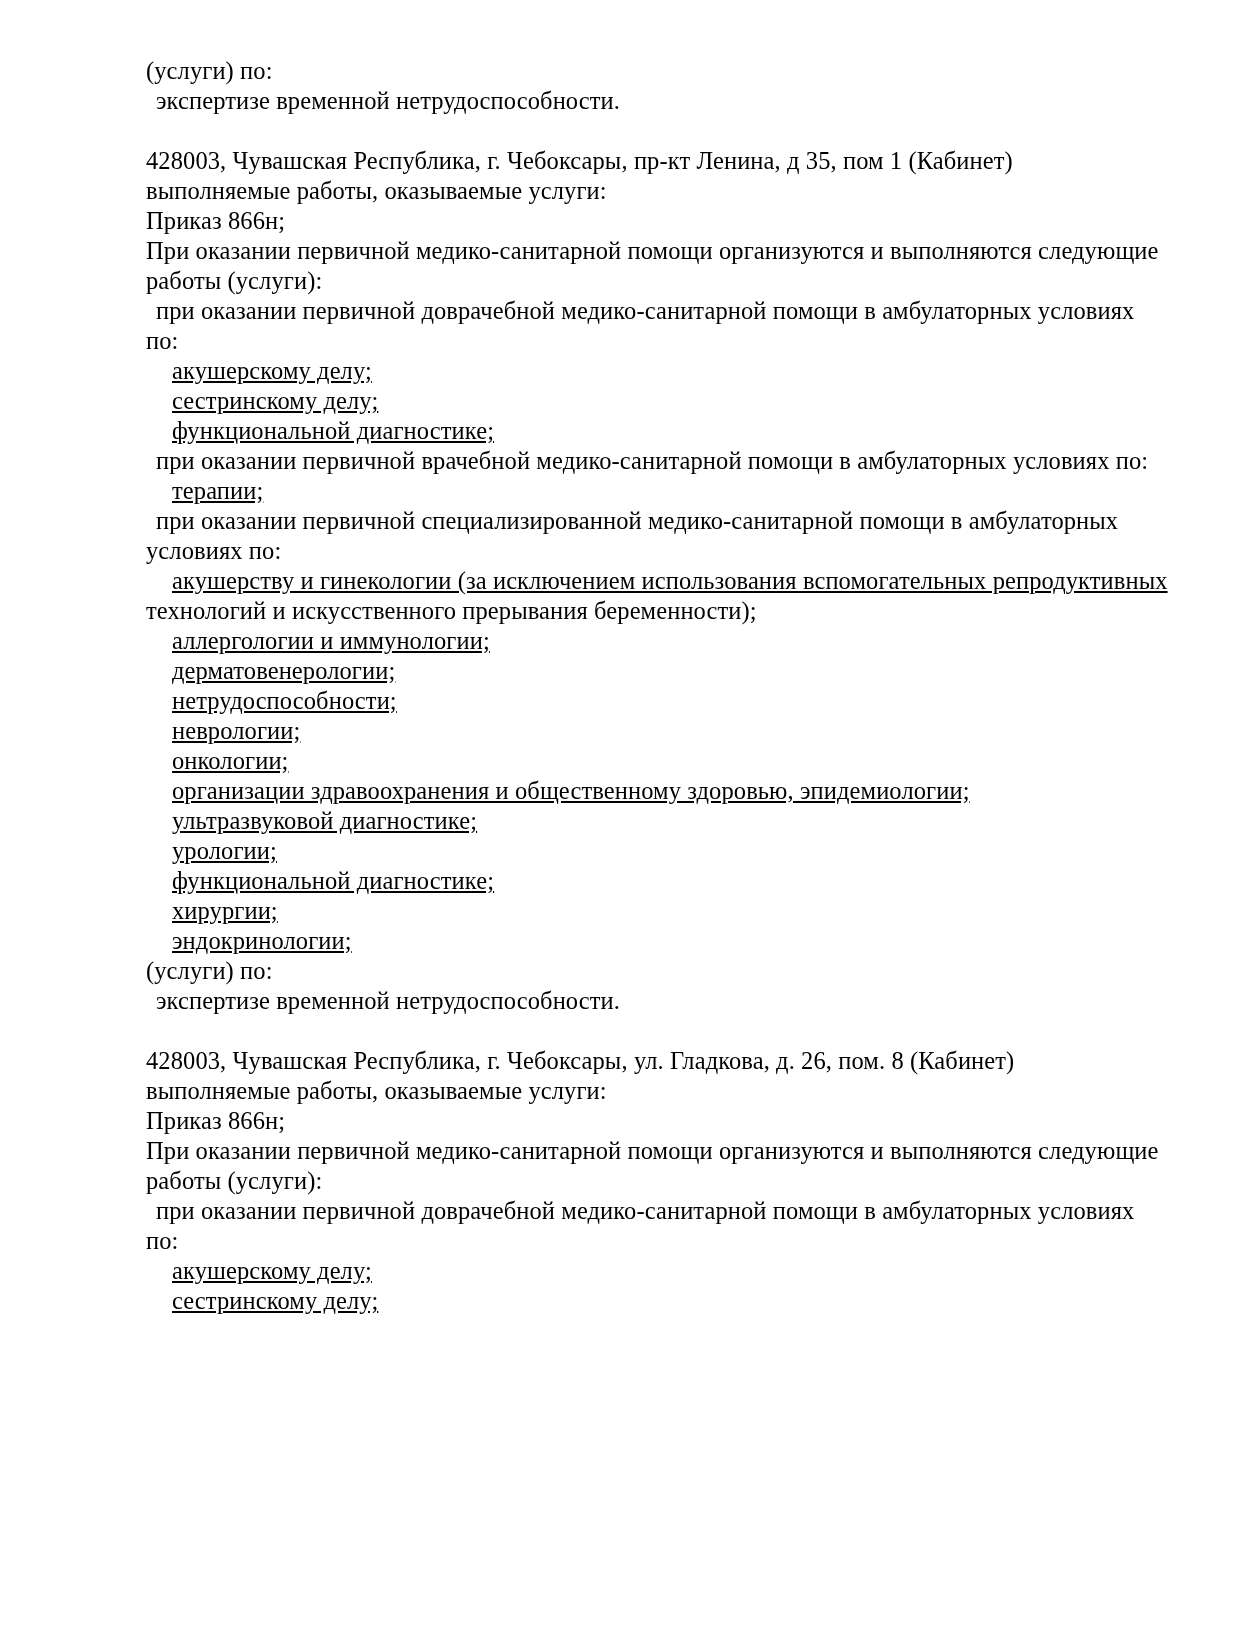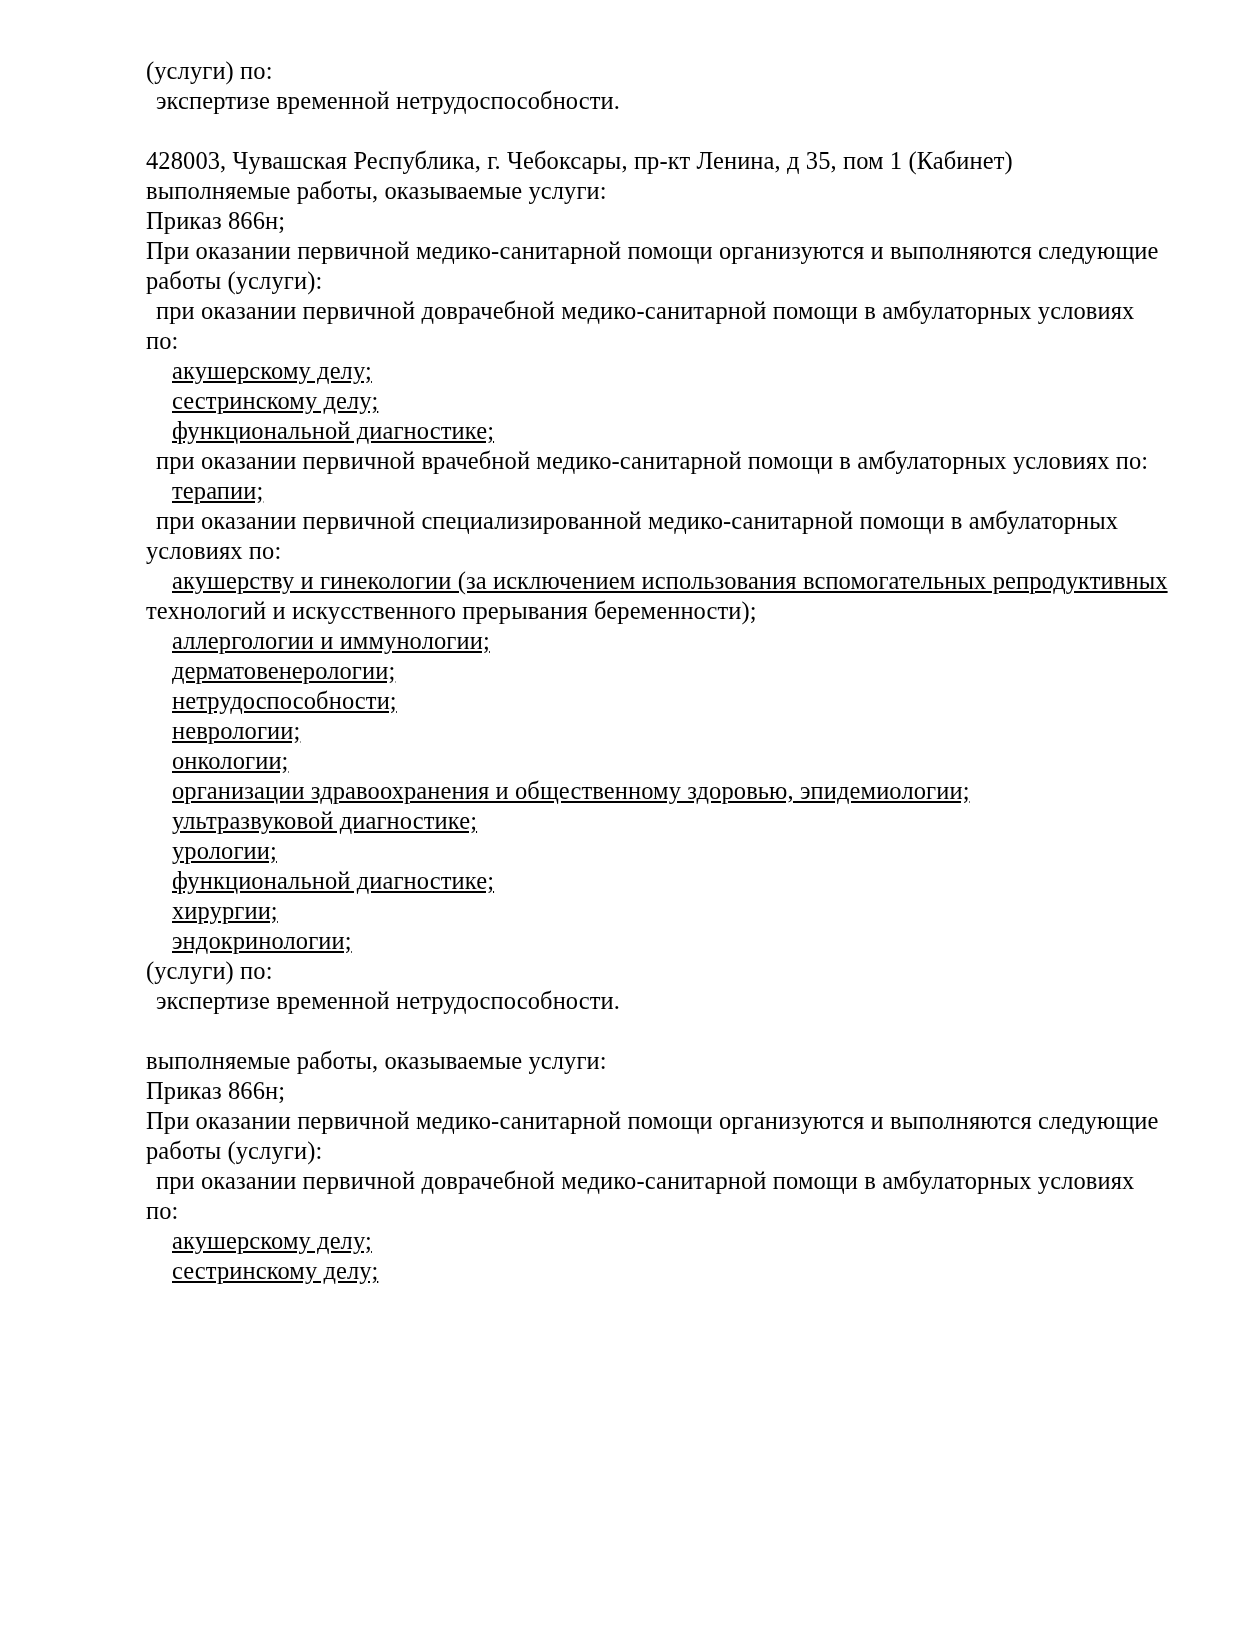--- a/index.html
+++ b/index.html
@@ -63,20 +63,21 @@
       <div class="line indent-2">онкологии;</div>
       <div class="line indent-2">организации здравоохранения и общественному здоровью, эпидемиологии;</div>
       <div class="line indent-2">ультразвуковой диагностике;</div>
       <div class="line indent-2">урологии;</div>
       <div class="line indent-2">функциональной диагностике;</div>
       <div class="line indent-2">хирургии;</div>
       <div class="line indent-2">эндокринологии;</div>
       <div class="line indent-0">(услуги) по:</div>
       <div class="line indent-1">экспертизе временной нетрудоспособности.</div>
       <div class="line blank"></div>
+      <div class="line indent-0">428003, Чувашская Республика, г. Чебоксары, ул. Гладкова, д. 26, пом. 8 (Кабинет)</div>
       <div class="line indent-0">выполняемые работы, оказываемые услуги:</div>
       <div class="line indent-0">Приказ 866н;</div>
       <div class="line indent-0">При оказании первичной медико-санитарной помощи организуются и выполняются следующие</div>
       <div class="line indent-0">работы (услуги):</div>
       <div class="line indent-1">при оказании первичной доврачебной медико-санитарной помощи в амбулаторных условиях</div>
       <div class="line indent-0">по:</div>
       <div class="line indent-2">акушерскому делу;</div>
       <div class="line indent-2">сестринскому делу;</div>
     </div>
 </main>

